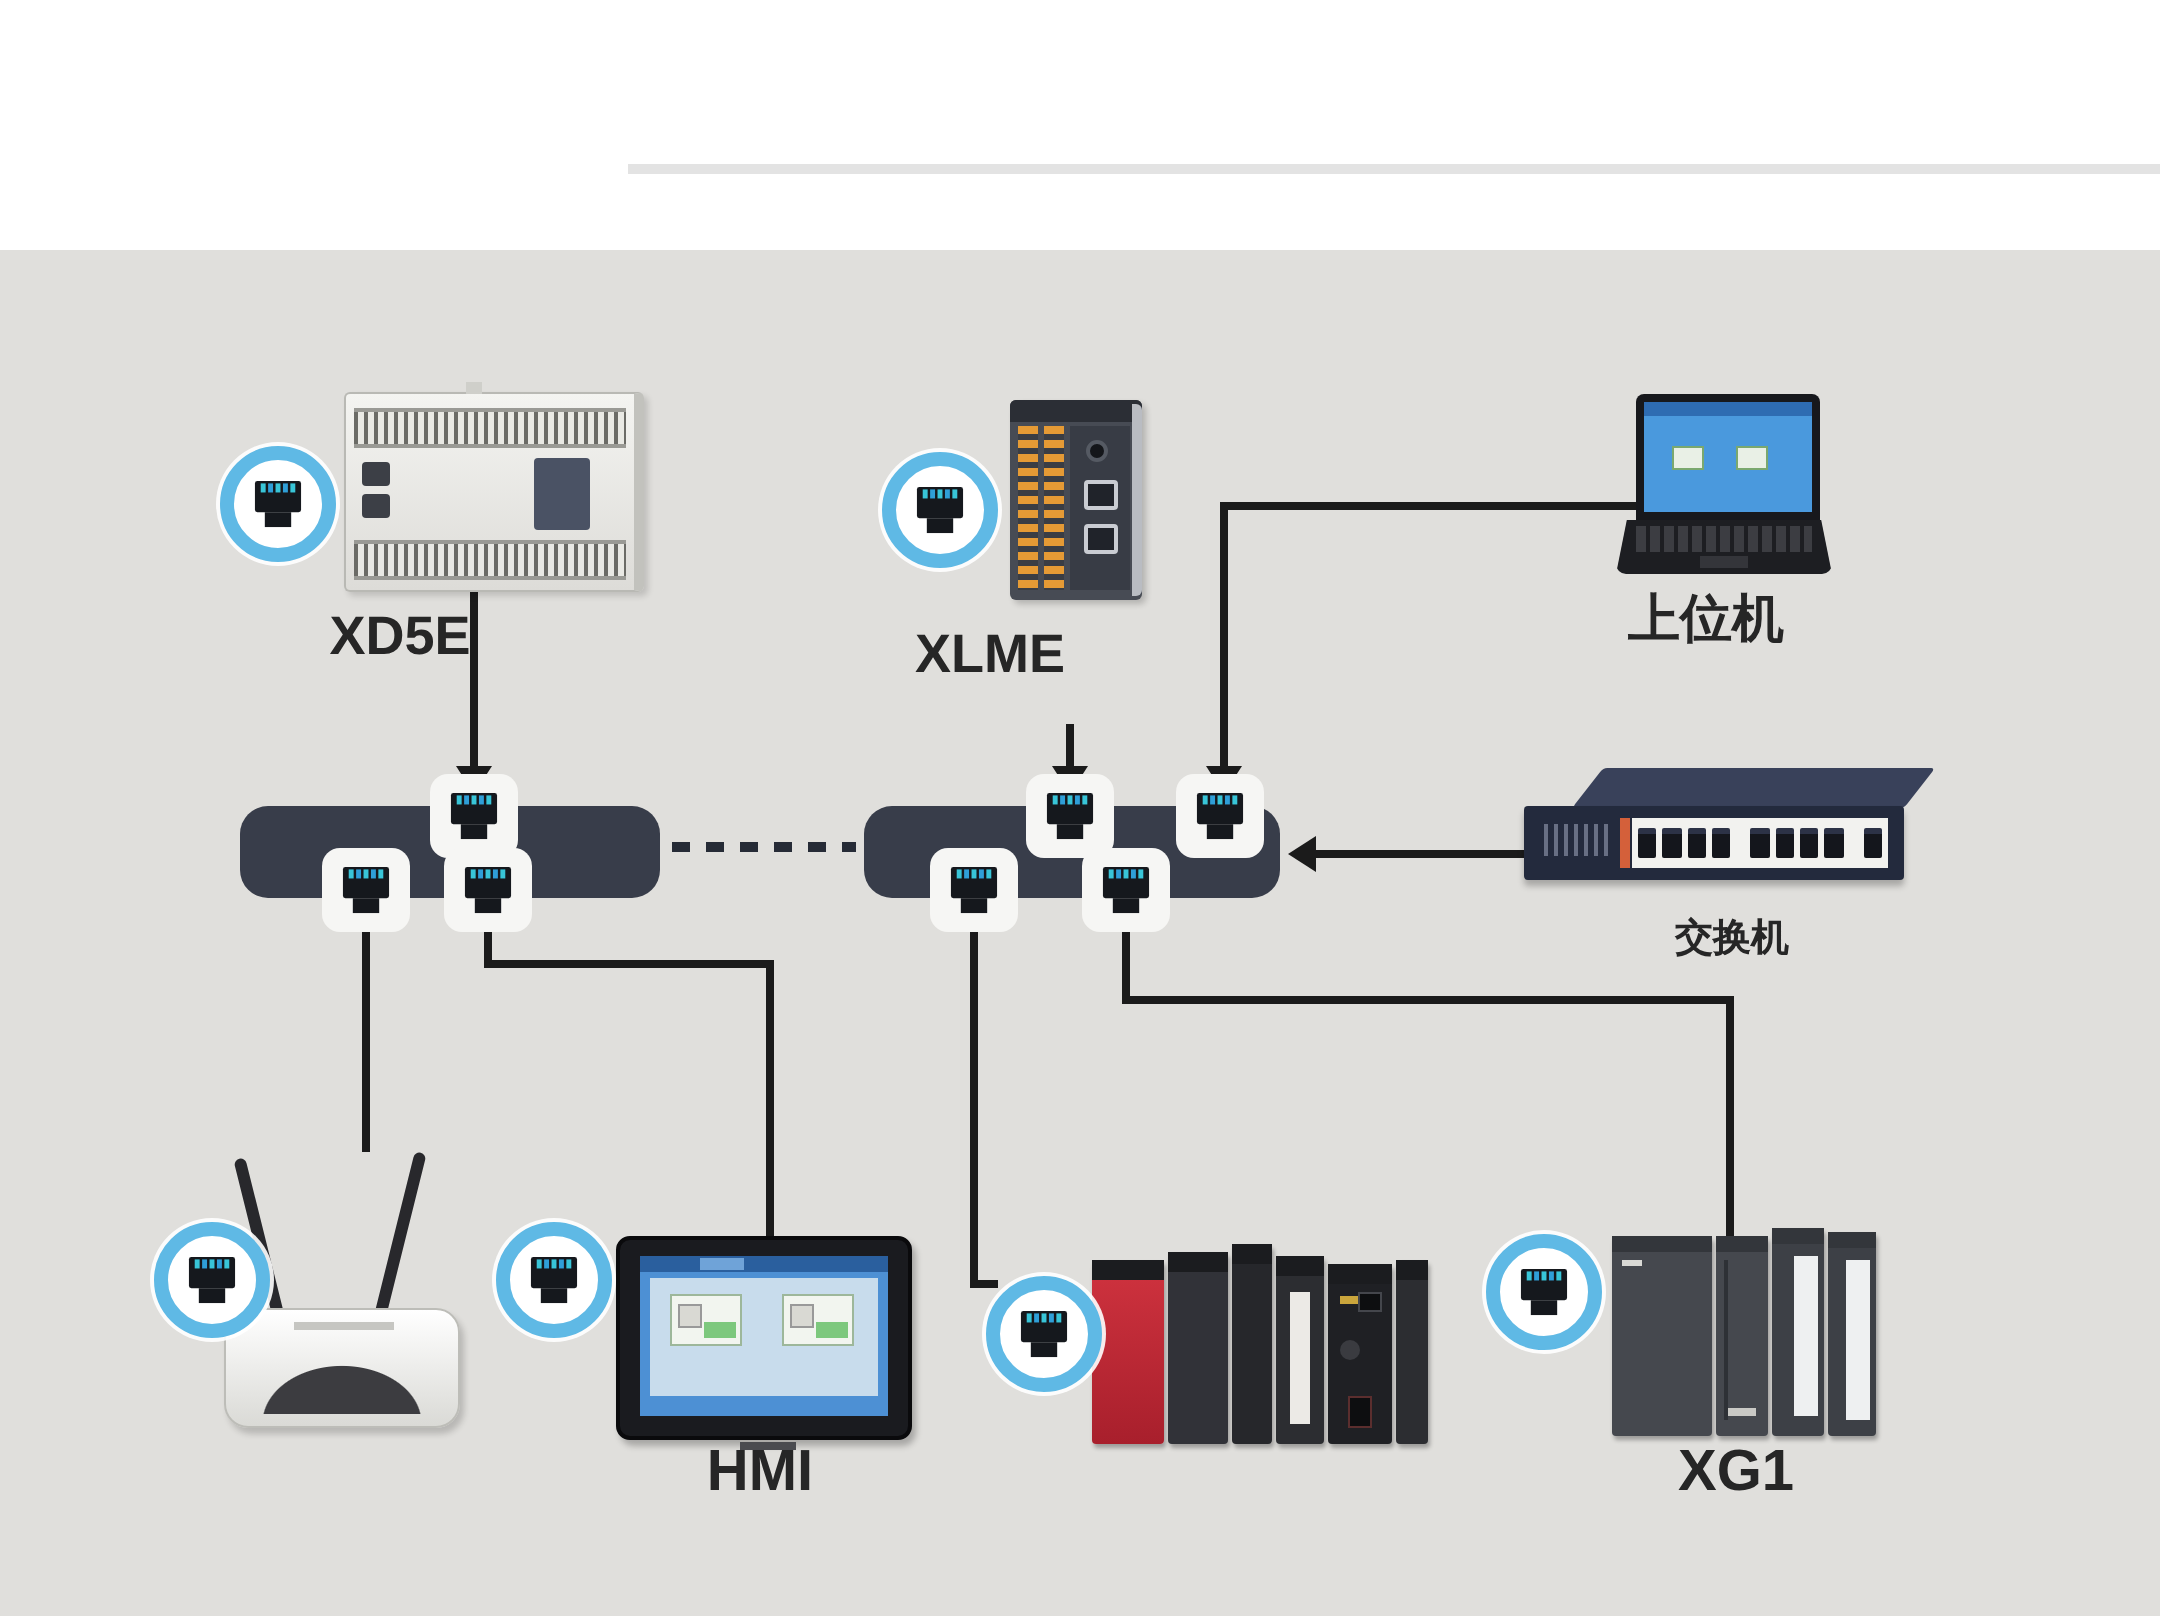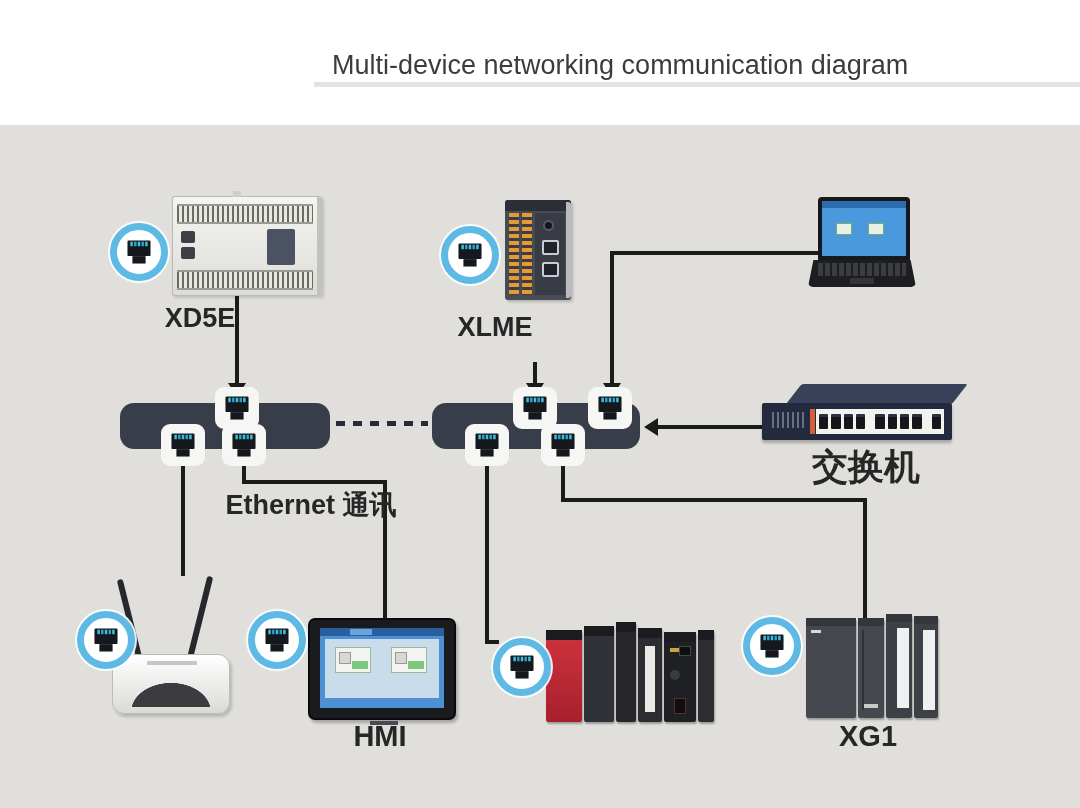--- a/index.html
+++ b/index.html
@@ -172,21 +172,20 @@
         <rect x="10" y="22" width="16" height="9" fill="#15181d"></rect>
         <rect x="7.5" y="4.5" width="3" height="5.5" fill="#38c5d8"></rect>
         <rect x="12" y="4.5" width="3" height="5.5" fill="#2f9fd8"></rect>
         <rect x="16.5" y="4.5" width="3" height="5.5" fill="#38c5d8"></rect>
         <rect x="21" y="4.5" width="3" height="5.5" fill="#2f9fd8"></rect>
         <rect x="25.5" y="4.5" width="3" height="5.5" fill="#38c5d8"></rect>
       </symbol>
     </defs>
   </svg>
 
-  <div class="title-en">Multi-device networking communication diagram</div>
   <div class="header-rule"></div>
 
   <div class="canvas"></div>
 
   <div class="ln" style="left:235px;top:282px;width:4px;height:103px"></div>
   <div class="arrow down" style="left:228px;top:383px"></div>
 
   <div class="ln" style="left:533px;top:362px;width:4px;height:23px"></div>
   <div class="arrow down" style="left:526px;top:383px"></div>
 
@@ -409,18 +408,18 @@
       </svg>
     </div>
   <div class="rj45-badge" style="left:743px;top:617px">
       <svg>
         <use href="#rj45"></use>
       </svg>
     </div>
 
   <div class="dev-label" style="left:155px;top:303px;width:90px;font-size:27px">XD5E</div>
   <div class="dev-label" style="left:450px;top:312px;width:90px;font-size:27px">XLME</div>
-  <div class="dev-label" style="left:809px;top:443px;width:114px;font-size:36px">交换机</div>
-  <div class="dev-label" style="left:221px;top:487px;width:180px;font-size:27px">Ethernet 通讯</div>
+  <div class="dev-label" style="left:801px;top:292px;width:104px;font-size:26px">上位机</div>
+  <div class="dev-label" style="left:809px;top:456px;width:114px;font-size:19px">交换机</div>
   <div class="dev-label" style="left:340px;top:720px;width:80px;font-size:29px">HMI</div>
   <div class="dev-label" style="left:828px;top:720px;width:80px;font-size:29px">XG1</div>
 
 </div>
 
 </body></html>

